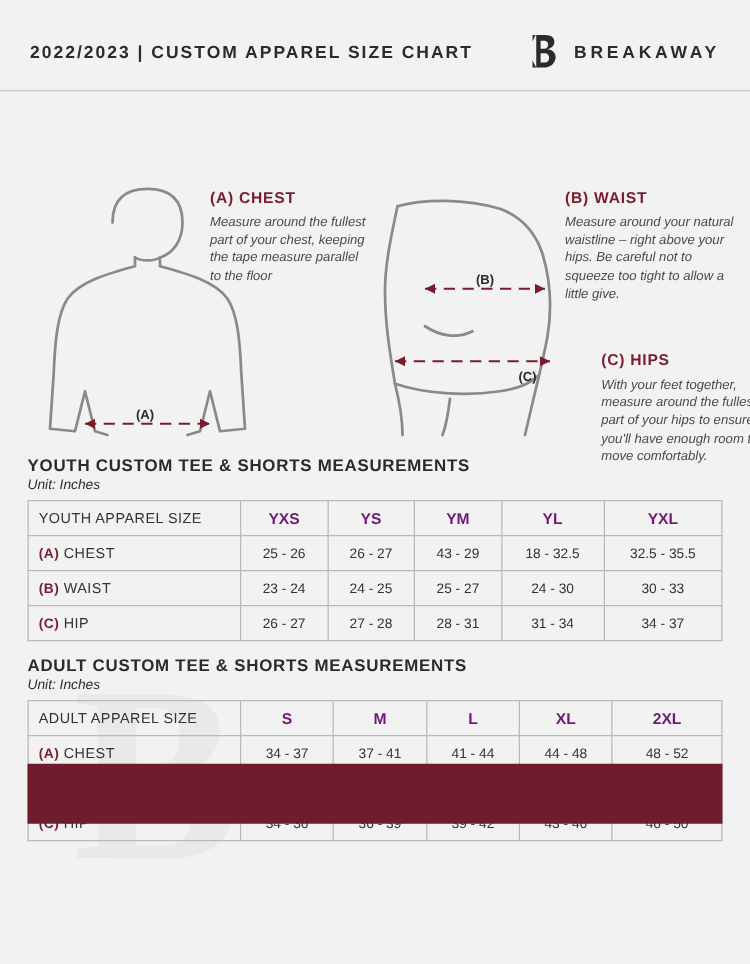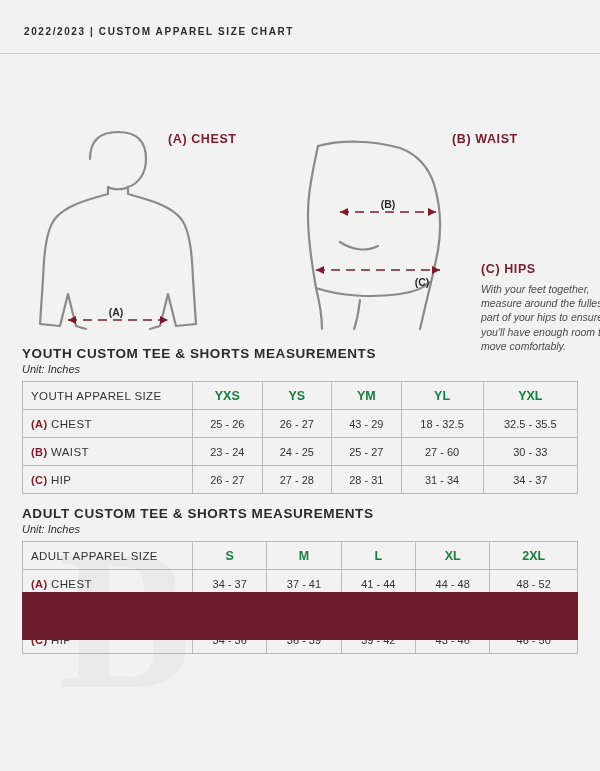--- a/index.html
+++ b/index.html
@@ -31,21 +31,21 @@
   .page { position: relative; z-index: 1; }
 
   
   .header {
     display: flex;
     align-items: center;
     justify-content: space-between;
     padding: 26px 24px 16px 24px;
   }
   .header-title {
-    font-size: 10px;
+    font-size: 14px;
     font-weight: bold;
     letter-spacing: 1.6px;
     color: #2b2b2b;
     white-space: nowrap;
   }
   .brand {
     display: flex;
     align-items: center;
     gap: 12px;
   }
@@ -121,21 +121,21 @@
     text-align: center;
     color: #333;
     font-weight: normal;
   }
   table th.rowhead, table td.rowhead {
     text-align: left;
     width: 170px;
     letter-spacing: 0.4px;
   }
   table th.rowhead { font-size: 11.5px; }
-  table th.colhead { font-size: 12.5px; font-weight: bold; color: #15803d; }
+  table th.colhead { font-size: 12.5px; font-weight: bold; color: #701a75; }
   .tag { color: #7a1c2b; font-weight: bold; }
   .rowlabel { font-size: 11.5px; letter-spacing: 0.4px; text-align: right; }
 
   
   .footer-bar {
     position: absolute;
     left: 22px;
     right: 22px;
     bottom: 14px;
     height: 48px;
@@ -144,20 +144,31 @@
 </style>
 </head>
 <body>
 
 <div class="watermark">B</div>
 
 <div class="page">
 
   <div class="header">
     <div class="header-title">2022/2023  |  CUSTOM APPAREL SIZE CHART</div>
+    <div class="brand">
+      <span class="brand-mark">
+        <svg viewBox="0 0 26 30" width="26" height="30" aria-hidden="true">
+          <path d="M5 2 H15 C21 2 22.5 5 22.5 7.5 C22.5 10.5 20 12.5 17 13.2 L17 13.4 C20.8 13.9 23.5 16 23.5 19.5 C23.5 24 20 28 13.5 28 H5 Z" fill="#2b2b2b"></path>
+          <path d="M11.5 6.5 H14.5 C16.5 6.5 17.5 8 17.5 9.8 C17.5 11.6 16.4 13 14.4 13 H11.5 Z" fill="#f2f2f2"></path>
+          <path d="M11.5 16.5 H14.8 C17 16.5 18.3 18 18.3 20.2 C18.3 22.4 17 24 14.7 24 H11.5 Z" fill="#f2f2f2"></path>
+          <path d="M1.5 13.5 L8 1 L8 28 L1.5 16 Z" fill="#f2f2f2"></path>
+        </svg>
+      </span>
+      <span class="brand-name">BREAKAWAY</span>
+    </div>
   </div>
   <div class="header-rule"></div>
 
   <div class="diagram">
     <svg class="figures" width="600" height="280" viewBox="0 0 600 280" aria-hidden="true">
       <g fill="none" stroke="#8a8a8a" stroke-width="2.2" stroke-linecap="round" stroke-linejoin="round">
 
         <path d="M90 105 C90 86 100 78 118 78 C136 78 146 86 146 105 C146 120 138 130 128 133
                  L128 140 C150 146 172 152 182 166 C190 178 192 200 193 225 L196 270
                  L176 272 L168 240 L160 272 L150 275"></path>
@@ -187,23 +198,25 @@
         <polygon points="316,216 324,212 324,220"></polygon>
         <polygon points="440,216 432,212 432,220"></polygon>
       </g>
       <text x="116" y="262" font-family="Liberation Sans, sans-serif" font-size="10.5" font-weight="bold" fill="#2b2b2b" text-anchor="middle">(A)</text>
       <text x="388" y="154" font-family="Liberation Sans, sans-serif" font-size="10.5" font-weight="bold" fill="#2b2b2b" text-anchor="middle">(B)</text>
       <text x="422" y="232" font-family="Liberation Sans, sans-serif" font-size="10.5" font-weight="bold" fill="#2b2b2b" text-anchor="middle">(C)</text>
     </svg>
 
     <div class="callout callout-chest">
       <div class="title">(A) CHEST</div>
+      <div class="body">Measure around the fullest part of your chest, keeping the tape measure parallel to the floor</div>
     </div>
     <div class="callout callout-waist">
       <div class="title">(B) WAIST</div>
+      <div class="body">Measure around your natural waistline – right above your hips. Be careful not to squeeze too tight to allow a little give.</div>
     </div>
     <div class="callout callout-hips">
       <div class="title">(C) HIPS</div>
       <div class="body">With your feet together, measure around the fullest part of your hips to ensure you'll have enough room to move comfortably.</div>
     </div>
   </div>
 
   <div class="section">
     <div class="table-title">YOUTH CUSTOM TEE &amp; SHORTS MEASUREMENTS</div>
     <div class="table-unit">Unit: Inches</div>
@@ -231,21 +244,21 @@
           <td>32.5 - 35.5</td>
         </tr>
         <tr>
           <td class="rowhead">
             <span class="tag">(B)</span>
             <span class="rowlabel">WAIST</span>
           </td>
           <td>23 - 24</td>
           <td>24 - 25</td>
           <td>25 - 27</td>
-          <td>27 - 60</td>
+          <td>24 - 30</td>
           <td>30 - 33</td>
         </tr>
         <tr>
           <td class="rowhead">
             <span class="tag">(C)</span>
             <span class="rowlabel">HIP</span>
           </td>
           <td>26 - 27</td>
           <td>27 - 28</td>
           <td>28 - 31</td>

